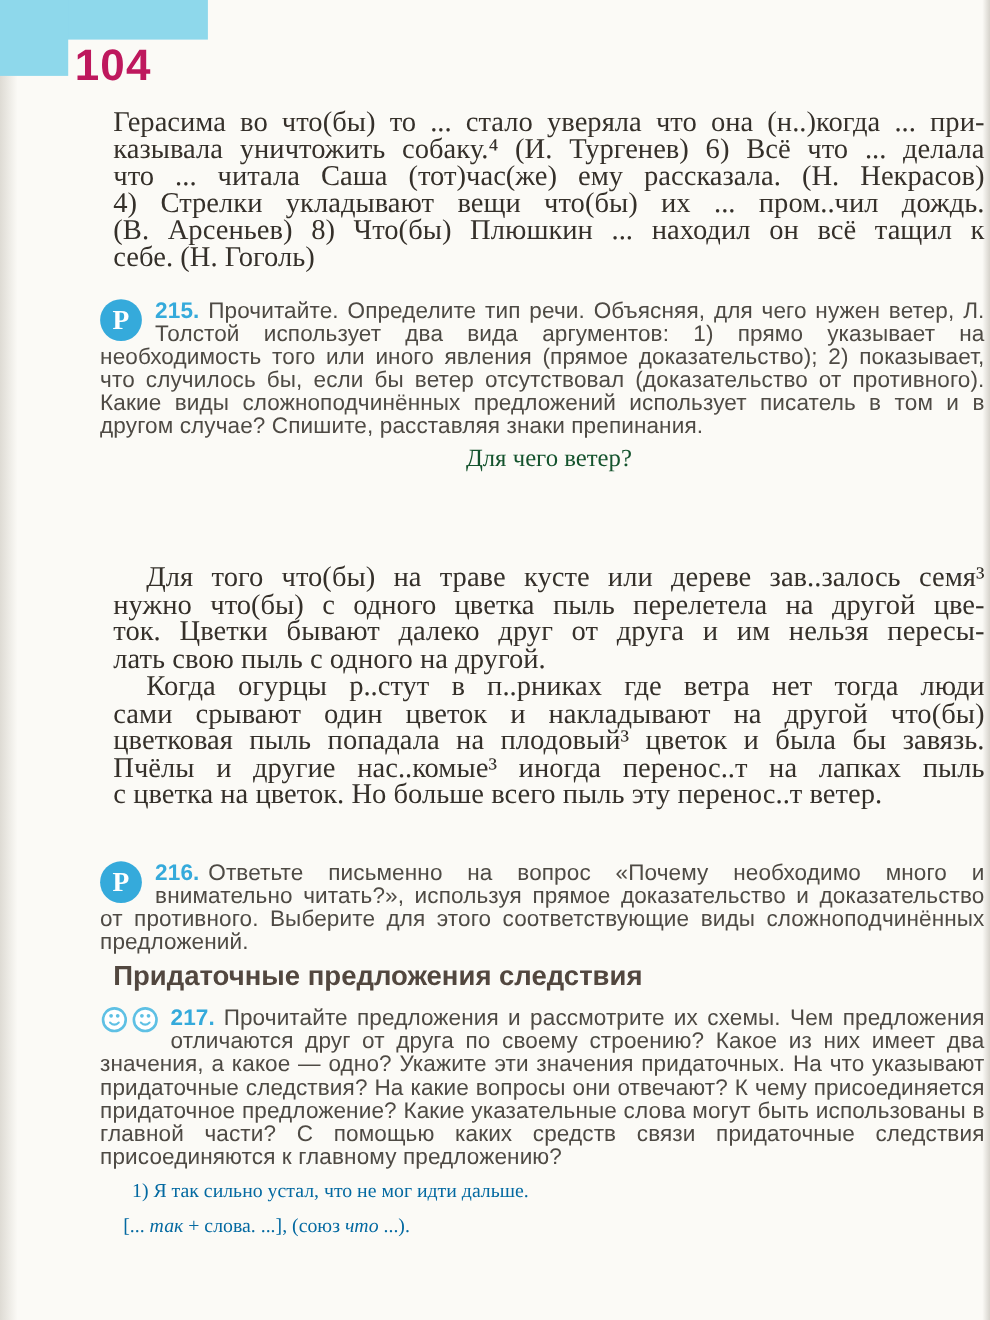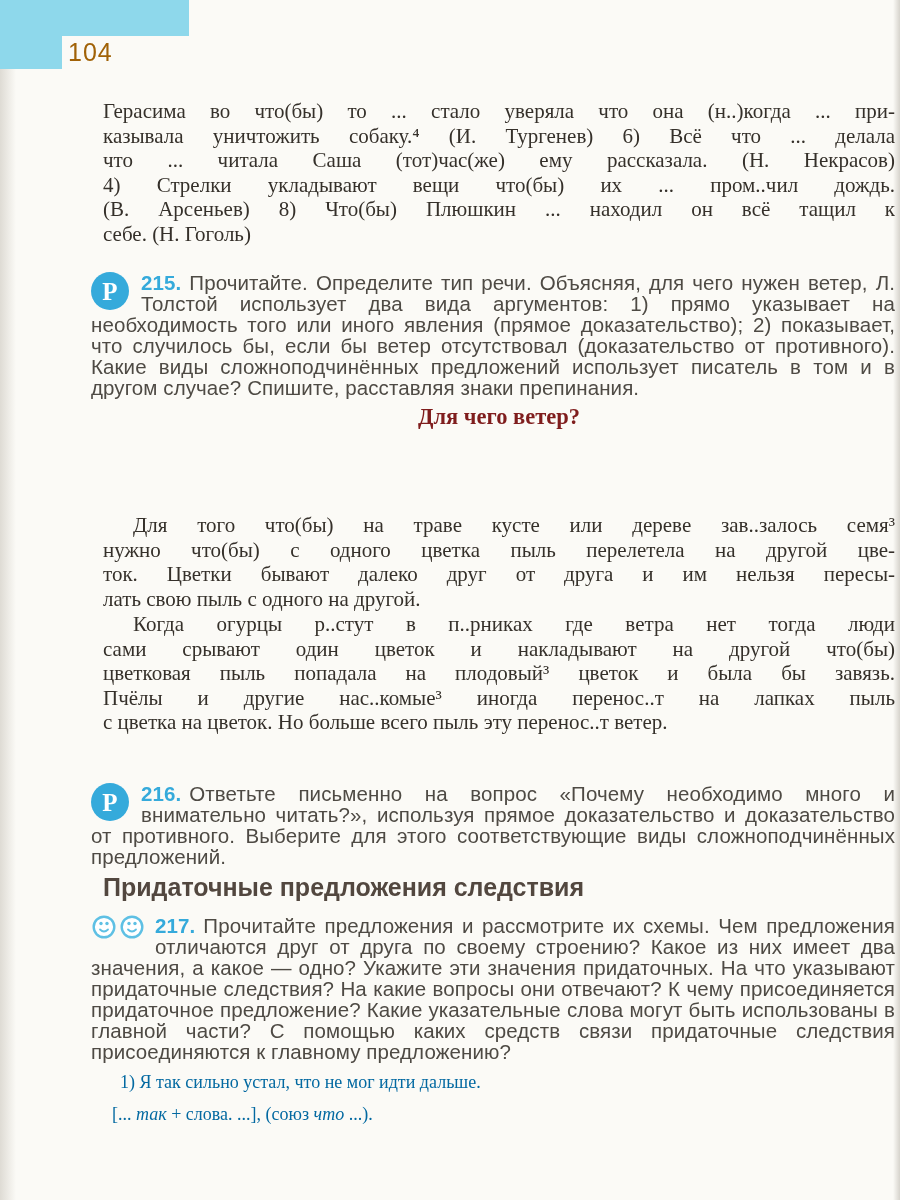--- a/index.html
+++ b/index.html
@@ -10,30 +10,30 @@
   .edge-left{position:absolute;left:0;top:0;width:16px;height:1200px;
              background:linear-gradient(90deg,#dedbd4,rgba(251,250,246,0));}
   .edge-right{position:absolute;right:0;top:0;width:7px;height:1200px;
               background:linear-gradient(270deg,#d6d3cc,rgba(251,250,246,0));}
   
   .corner-band{position:absolute;left:0;top:0;width:189px;height:36px;
                background:var(--corner-cyan,#8ed8eb);}
   .corner-strip{position:absolute;left:0;top:0;width:62px;height:69px;
                 background:var(--corner-cyan,#8ed8eb);}
   .page-number{position:absolute;left:68px;top:38px;
-               font-family:"Liberation Sans",sans-serif;font-weight:normal;
-               font-size:25px;color:#a16207;letter-spacing:1px;}
+               font-family:"Liberation Sans",sans-serif;font-weight:bold;
+               font-size:40px;color:#be185d;letter-spacing:1px;}
   
   .serif-block{position:absolute;left:103px;width:792px;
-               font-size:21px;line-height:24.6px;}
+               font-size:26px;line-height:24.6px;}
   .serif-block .jline{text-align:justify;text-align-last:justify;}
   .serif-block .jline:last-child{text-align-last:left;}
   .serif-block.indented .jline:first-child{text-indent:30px;}
   .reading-title{position:absolute;left:103px;width:792px;margin:0;
-                 text-align:center;font-size:22.5px;font-weight:bold;color:#7f1d1d;}
+                 text-align:center;font-size:22.5px;font-weight:normal;color:#14532d;}
   
   .exercise{position:absolute;left:91px;width:804px;
             font-family:"Liberation Sans",sans-serif;
             font-size:20.5px;line-height:21px;color:#4e4a44;
             text-align:justify;letter-spacing:0.1px;}
   .icon-float{float:left;width:50px;height:40px;}
   .icon-float.wide{width:64px;height:22px;}
   .p-badge{display:flex;align-items:center;justify-content:center;
            width:38px;height:38px;border-radius:50%;
            background:var(--accent-blue,#3bacda);color:#ffffff;

